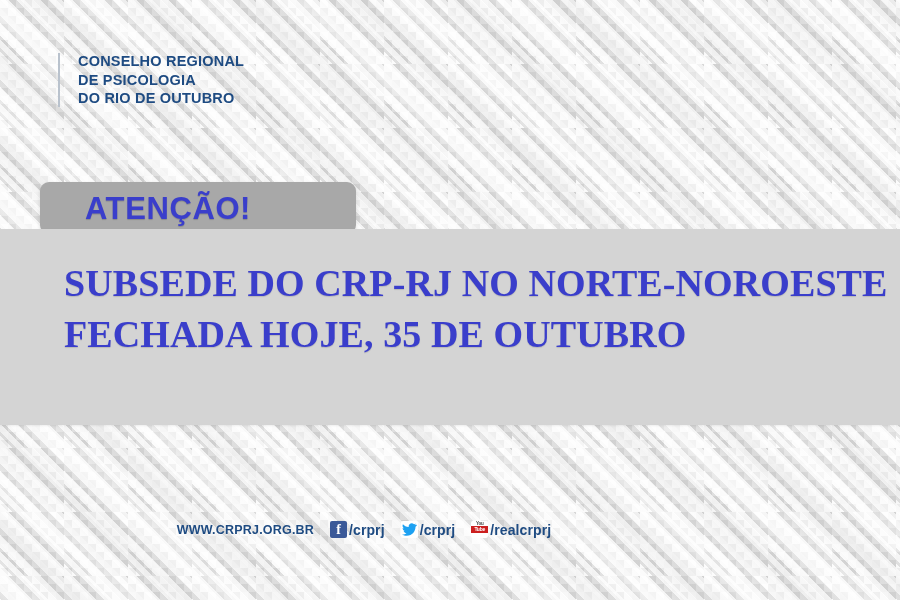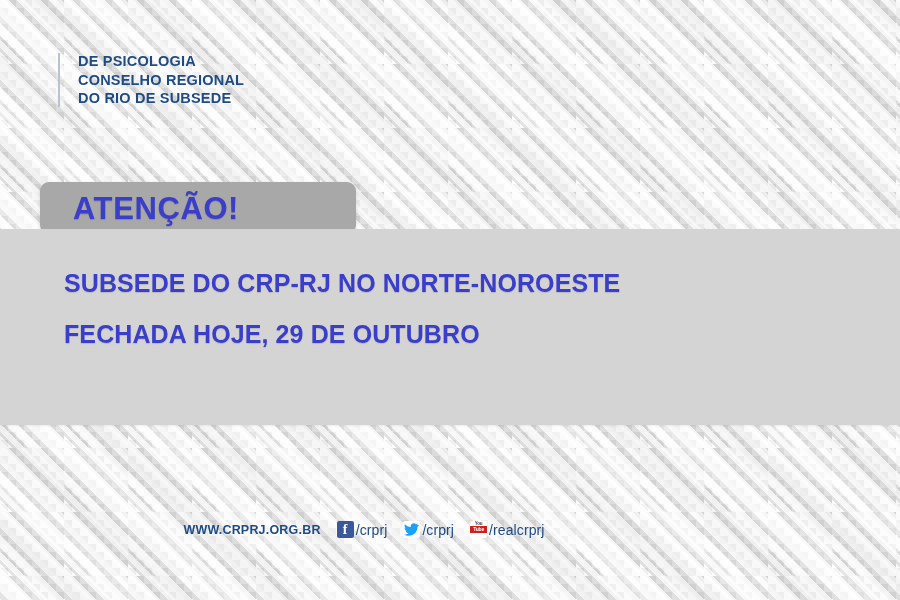--- a/index.html
+++ b/index.html
@@ -88,21 +88,21 @@
     left: 40px;
     top: 182px;
     width: 316px;
     height: 52px;
     background: #a8a8a8;
     border-radius: 9px;
     box-shadow: 0 2px 4px rgba(0,0,0,0.13);
   }
   #attention-text {
     position: absolute;
-    left: 24px;
+    left: 36px;
     top: 183px;
     width: 264px;
     height: 52px;
     display: flex;
     align-items: center;
     justify-content: center;
     color: #3a3ecb;
     font-size: 31px;
     font-weight: bold;
     letter-spacing: 0.6px;
@@ -118,25 +118,26 @@
     height: 196px;
     background: #d4d4d4;
     box-shadow: 0 1px 2px rgba(0,0,0,0.07);
   }
   #headline {
     position: absolute;
     left: 64px;
     top: 258px;
     width: 810px;
     color: #3a3ecb;
-    font-size: 25px;
+    font-size: 38px;
     font-weight: bold;
     line-height: 51px;
     letter-spacing: 0.1px;
     text-shadow: 0 1px 1px rgba(0,0,0,0.13);
+    font-family: Liberation Serif, serif;
   }
   #headline span { display: block; white-space: nowrap; }
 
   
   #footer {
     position: absolute;
     left: 0;
     top: 521px;
     width: 728px;
     display: flex;
@@ -152,21 +153,21 @@
     text-shadow: 0 1px 0 rgba(255,255,255,0.5);
   }
   .social-group {
     display: flex;
     align-items: center;
     margin-left: 16px;
   }
   .social-handle {
     color: #1e4b82;
     font-size: 14px;
-    font-weight: normal;
+    font-weight: bold;
     margin-left: 2px;
     letter-spacing: 0.1px;
   }
   .icon-box {
     width: 17px;
     height: 17px;
     display: inline-flex;
     align-items: center;
     justify-content: center;
     border-radius: 2px;
@@ -214,34 +215,34 @@
 
   <div id="bg-pattern"></div>
   <div id="bg-sheen"></div>
 
   <div id="header">
 
 
     <div id="logo-divider"></div>
 
     <div id="logo-words">
+      <div>CONSELHO REGIONAL</div>
       <div>DE PSICOLOGIA</div>
-      <div>CONSELHO REGIONAL</div>
-      <div>DO RIO DE SUBSEDE</div>
+      <div>DO RIO DE OUTUBRO</div>
     </div>
   </div>
 
   <div id="attention-banner"></div>
   <div id="attention-text">ATENÇÃO!</div>
 
   <div id="main-band"></div>
 
   <div id="headline">
     <span>SUBSEDE DO CRP-RJ NO NORTE-NOROESTE</span>
-    <span>FECHADA HOJE, 29 DE OUTUBRO</span>
+    <span>FECHADA HOJE, 35 DE OUTUBRO</span>
   </div>
 
   <div id="footer">
 
     <span class="footer-url">WWW.CRPRJ.ORG.BR</span>
 
     <span class="social-group">
       <span class="icon-box" id="facebook-icon">
         <span class="fb-f">f</span>
       </span>

